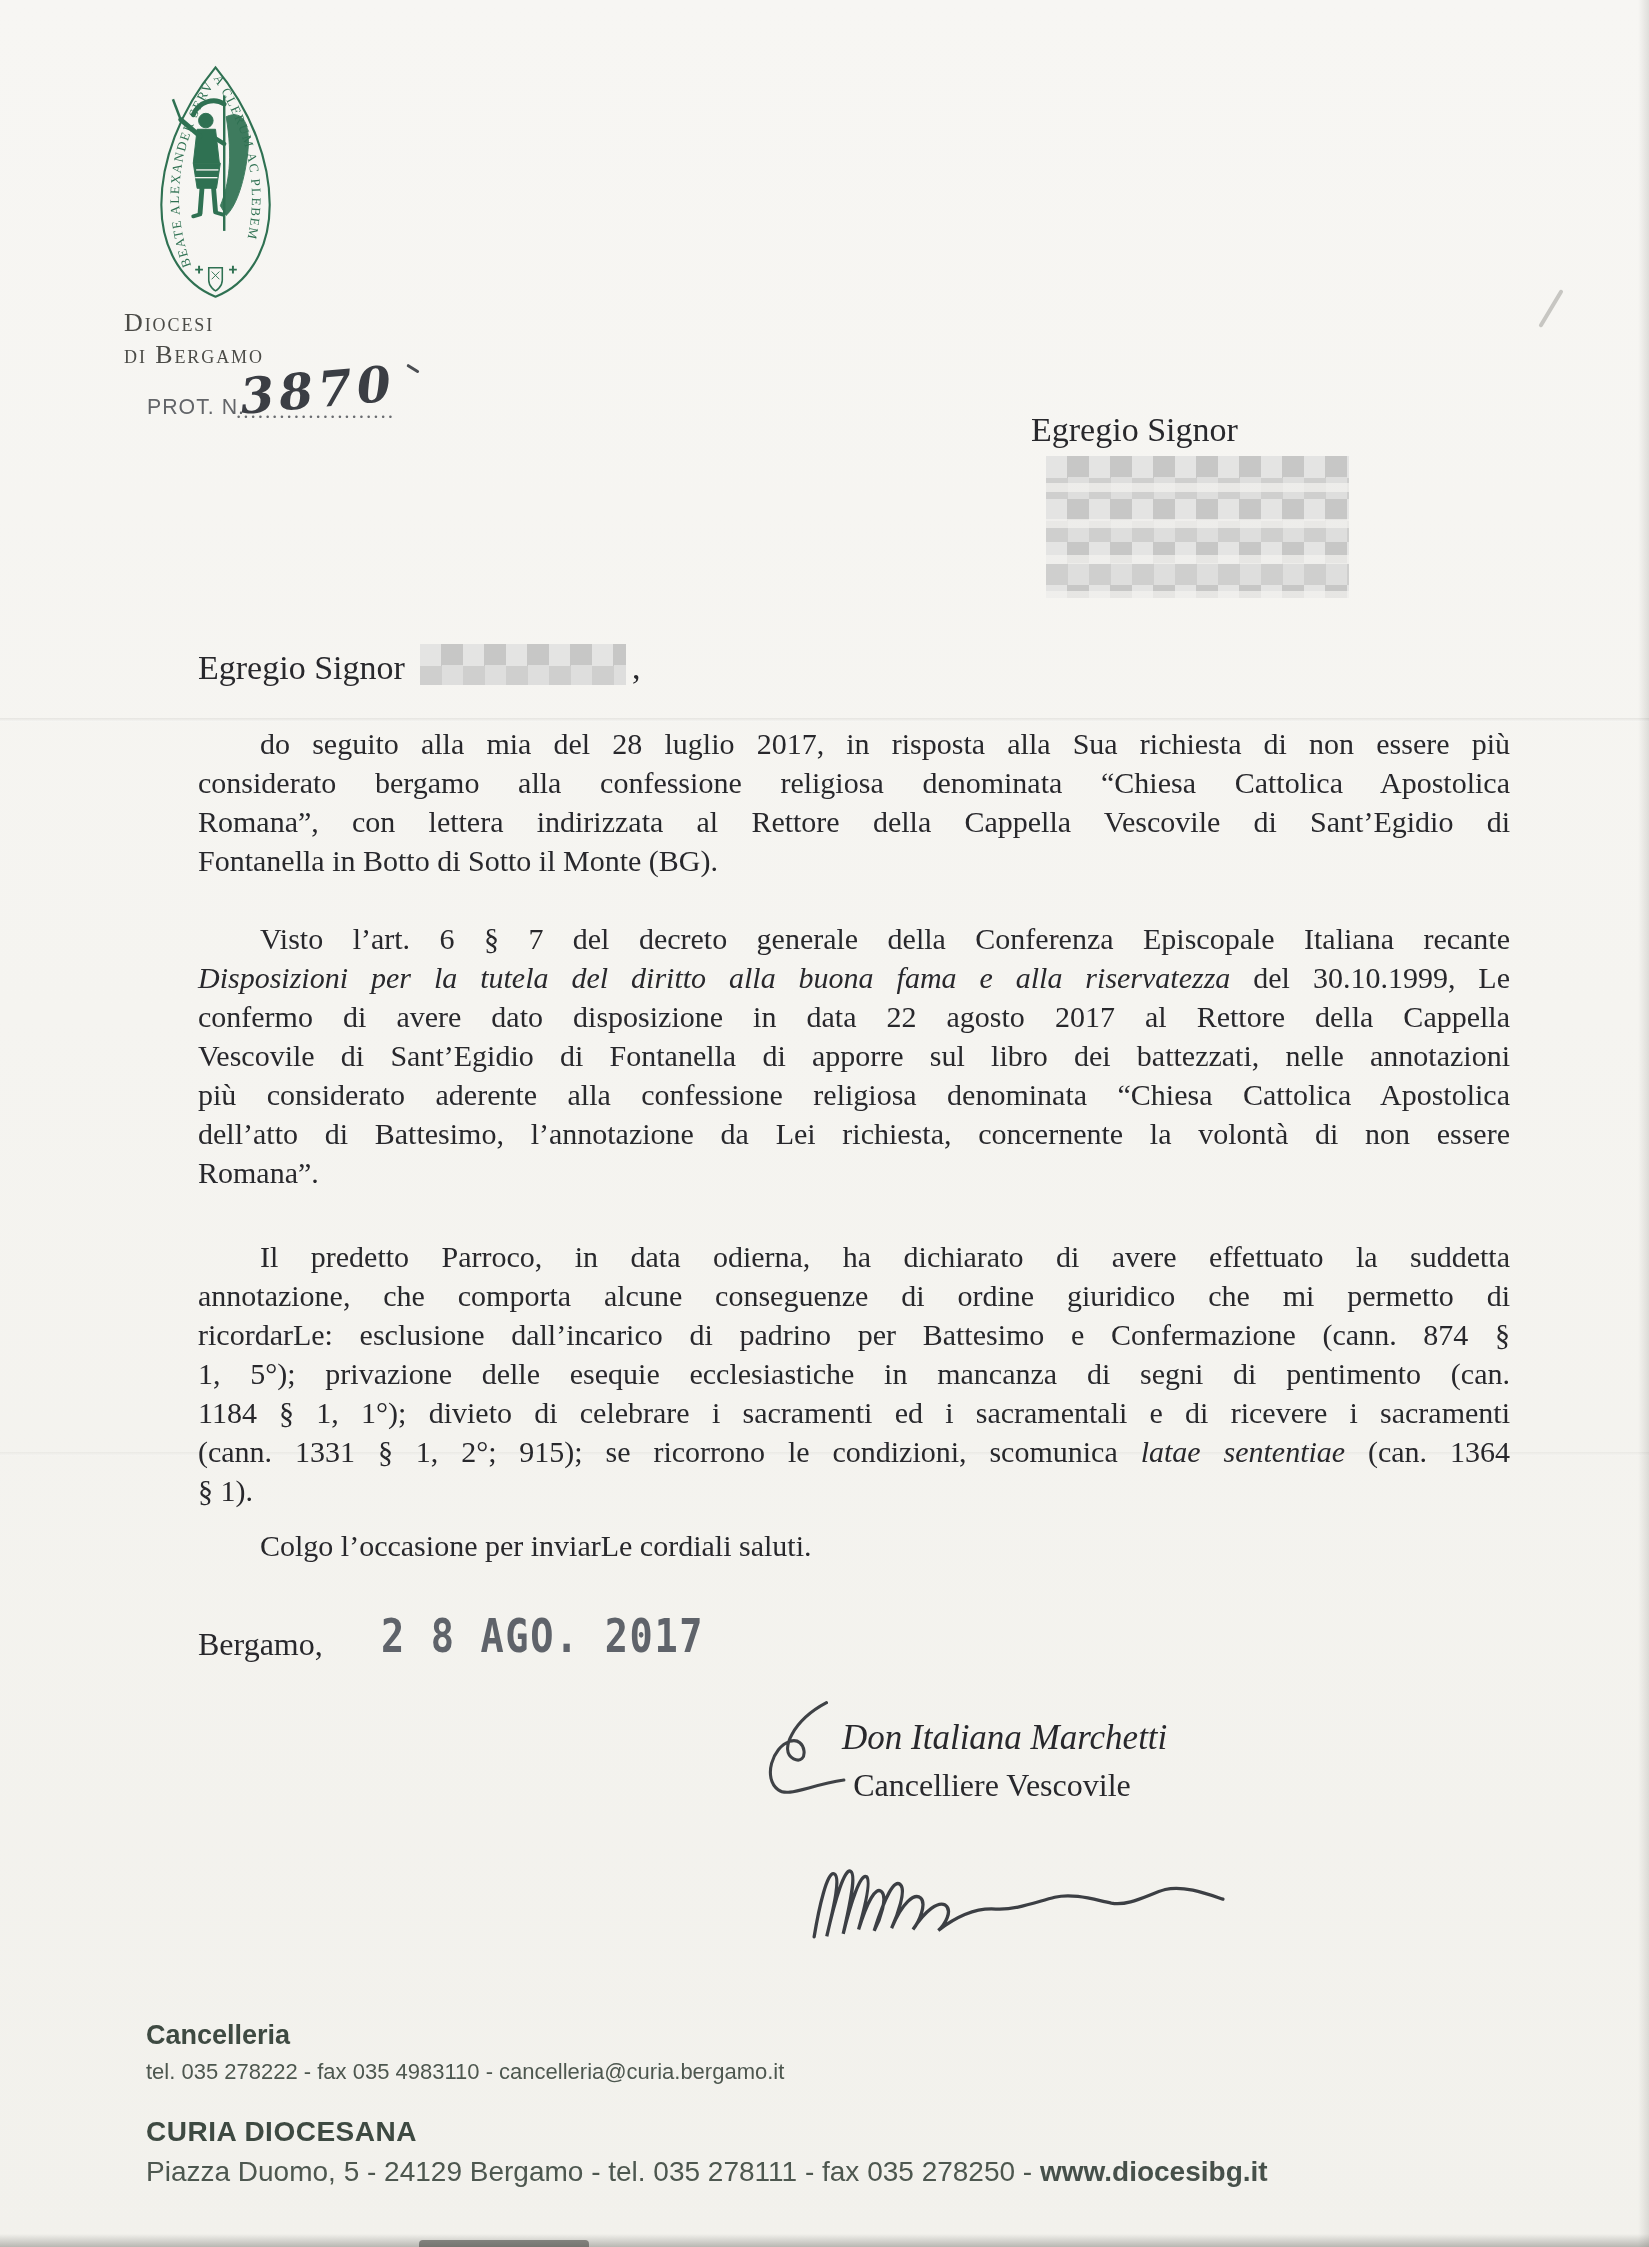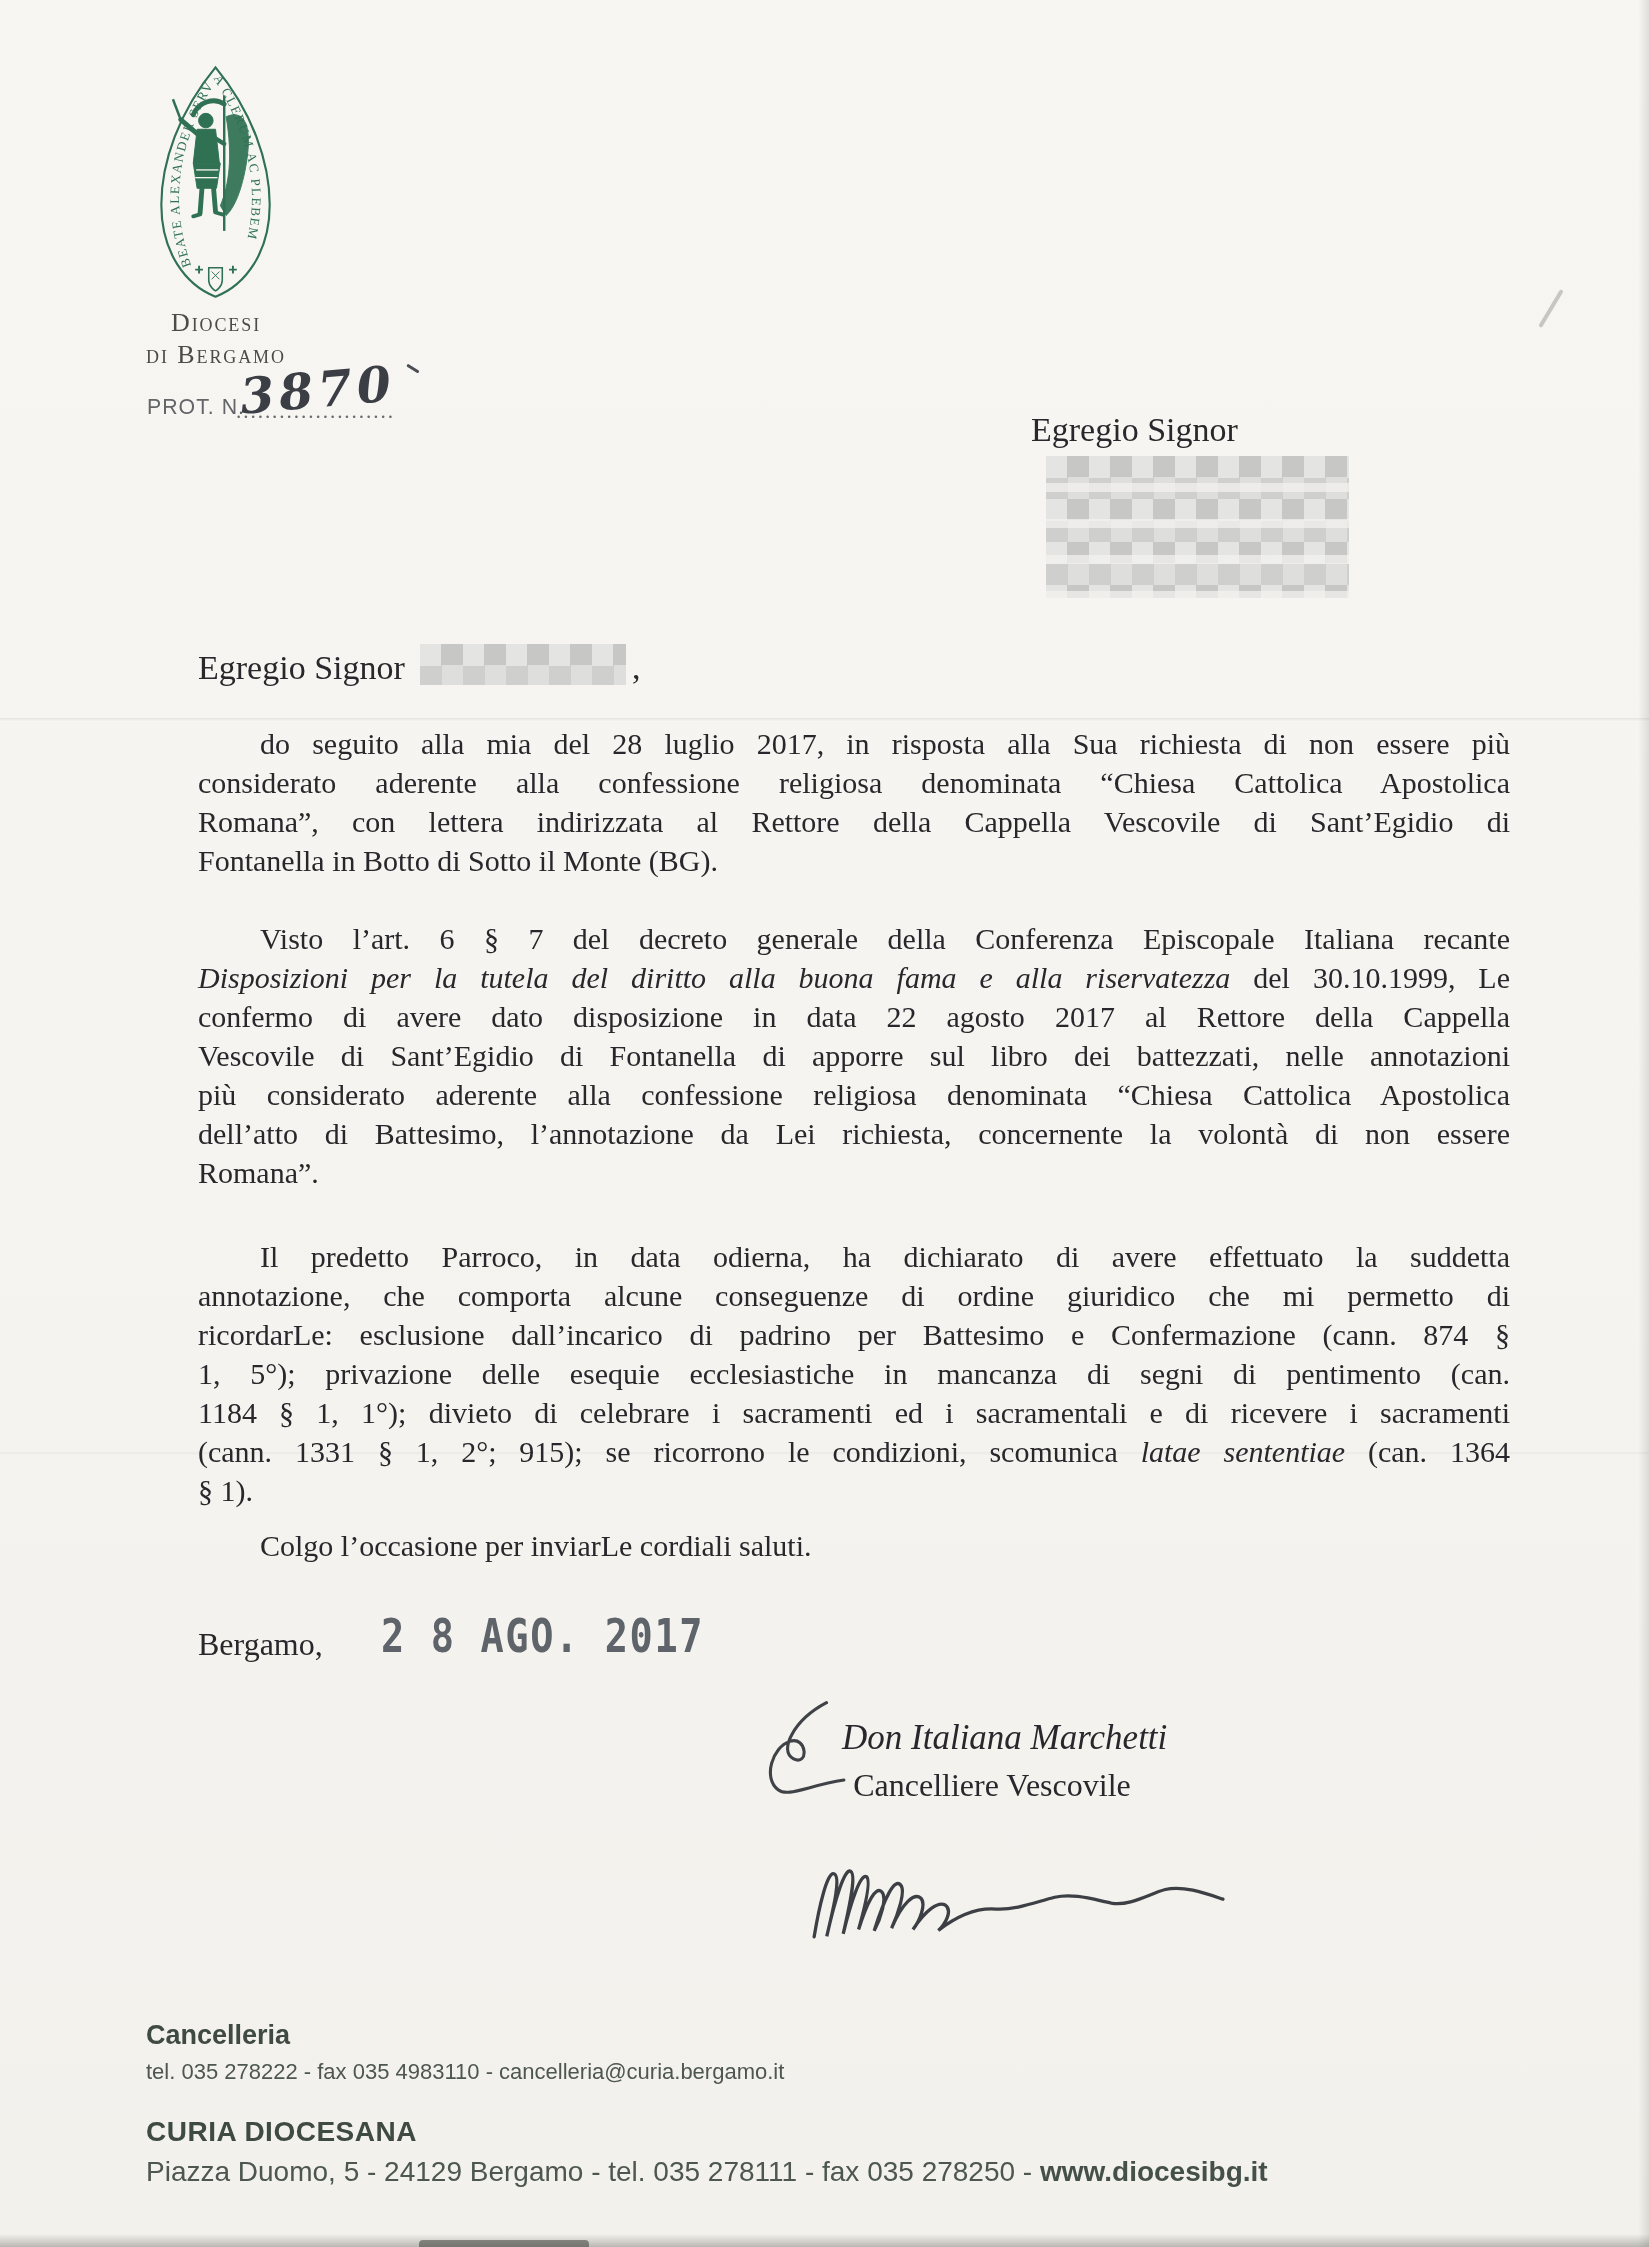--- a/index.html
+++ b/index.html
@@ -17,21 +17,21 @@
     background:rgba(62,62,58,0.55); border-radius:3.9px 3.9px 0 0; }
   .crease { position:absolute; left:0; width:100%; height:3.9px;
     background:linear-gradient(180deg, rgba(110,110,104,0.12) 0%, rgba(255,255,255,0.3) 100%); }
   .crease.c1 { top:718px; }
   .crease.c2 { top:1452px; opacity:.6; }
   .pen-mark { position:absolute; left:1549px; top:287px; width:3.9px; height:43px;
     background:#c7c6c2; border-radius:2.9px; transform:rotate(31deg); }
 
   
   .seal { position:absolute; left:141px; top:60px; width:150px; height:245px; }
-  .org-name { position:absolute; left:124px; top:307px; width:184px; text-align:center;
+  .org-name { position:absolute; left:124px; top:307px; width:184px; text-align:left;
     font-variant:small-caps; color:#4b4b47; font-size:26px; line-height:32px; letter-spacing:1.9px; }
 
   
   .prot-label { position:absolute; left:147px; top:395px; font-family:"Liberation Sans", sans-serif;
     font-size:21.3px; letter-spacing:1px; color:#636569; }
   .prot-dots { position:absolute; left:236px; top:399px; width:194px; font-size:21.3px;
     letter-spacing:1.9px; color:#6a6c70; overflow:hidden; white-space:nowrap; }
   .prot-number { position:absolute; left:240px; top:361px; font-family:"DejaVu Serif", serif;
     font-style:italic; font-weight:bold; font-size:49px; letter-spacing:4.9px; color:#3b3e44;
     transform:rotate(-5deg); }
@@ -153,21 +153,21 @@
 
   <div class="greeting">
     <span class="txt">Egregio Signor</span>
     <span class="mosaic name-mosaic"></span>
     <span class="txt">,</span>
   </div>
 
   <div class="body-text">
     <div class="p1">
       <div class="ln jl indent">do seguito alla mia del 28 luglio 2017, in risposta alla Sua richiesta di non essere più</div>
-      <div class="ln jl">considerato aderente alla confessione religiosa denominata “Chiesa Cattolica Apostolica</div>
+      <div class="ln jl">considerato bergamo alla confessione religiosa denominata “Chiesa Cattolica Apostolica</div>
       <div class="ln jl">Romana”, con lettera indirizzata al Rettore della Cappella Vescovile di Sant’Egidio di</div>
       <div class="ln">Fontanella in Botto di Sotto il Monte (BG).</div>
     </div>
     <div class="p2">
       <div class="ln jl indent">Visto l’art. 6 § 7 del decreto generale della Conferenza Episcopale Italiana recante</div>
       <div class="ln jl"><span class="it">Disposizioni per la tutela del diritto alla buona fama e alla riservatezza</span><span> del 30.10.1999, Le</span></div>
       <div class="ln jl">confermo di avere dato disposizione in data 22 agosto 2017 al Rettore della Cappella</div>
       <div class="ln jl">Vescovile di Sant’Egidio di Fontanella di apporre sul libro dei battezzati, nelle annotazioni</div>
       <div class="ln jl">più considerato aderente alla confessione religiosa denominata “Chiesa Cattolica Apostolica</div>
       <div class="ln jl">dell’atto di Battesimo, l’annotazione da Lei richiesta, concernente la volontà di non essere</div>

